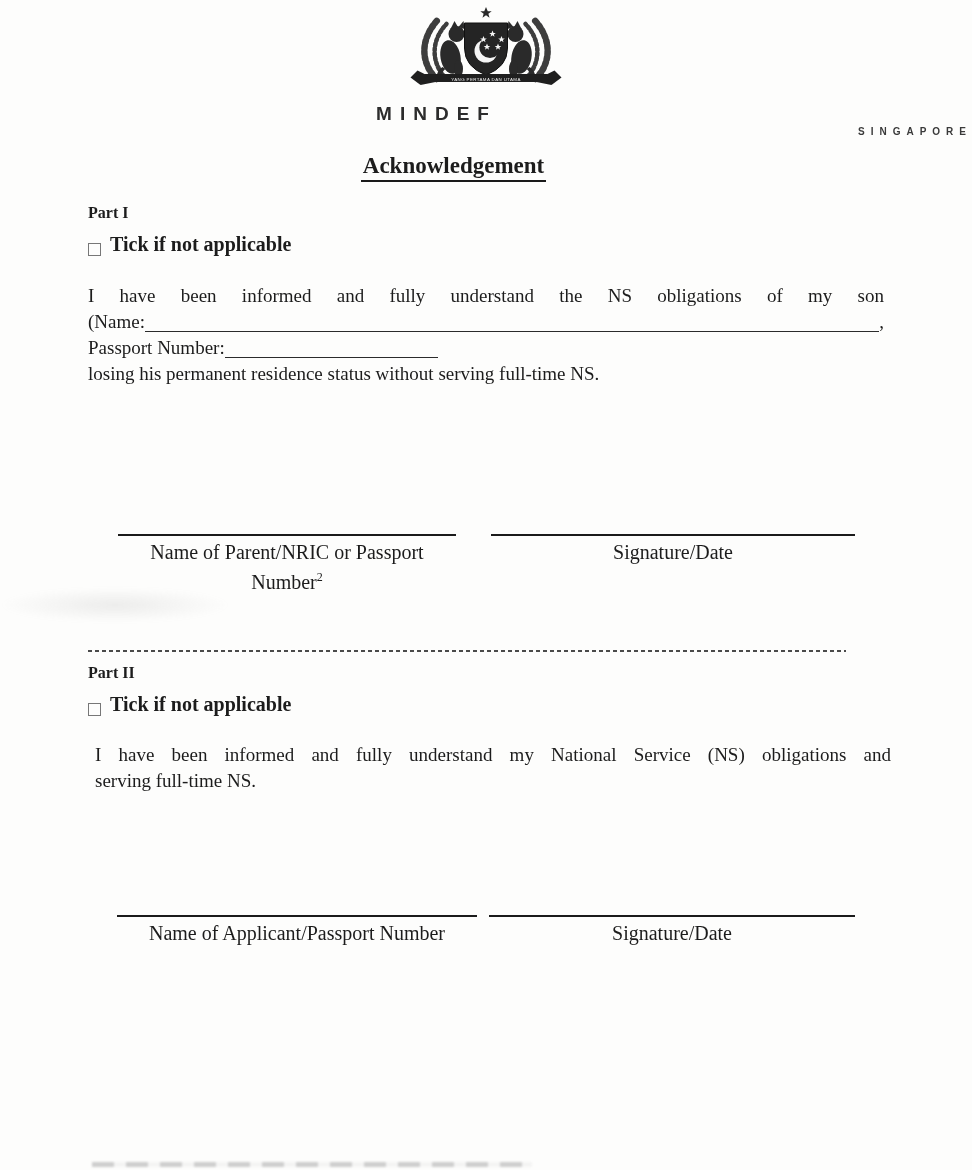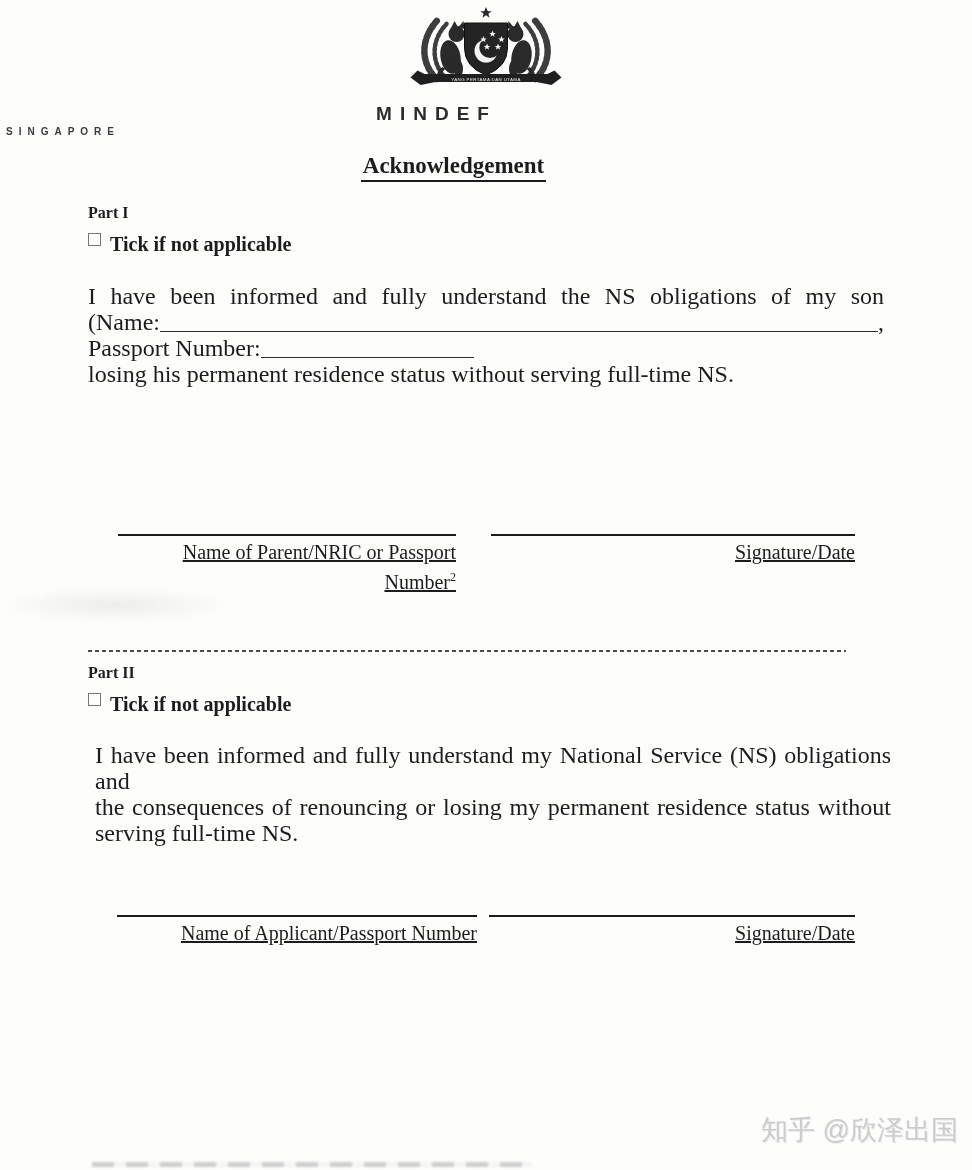--- a/index.html
+++ b/index.html
@@ -18,55 +18,55 @@
 
   
   .crest-wrap { left: 400px; top: 5px; width: 172px; height: 100px; }
   .org-name {
     left: 0; top: 103px; width: 865px; text-align: center;
     font-family: "Liberation Sans", "DejaVu Sans", sans-serif;
     font-weight: bold; font-size: 19px; letter-spacing: 8px;
     color: #2c2c2c; text-indent: 8px;
   }
   .org-sub {
-    left: 0; top: 126px; width: 972px; text-align: left;
+    left: 0; top: 126px; width: 972px; text-align: right;
     font-family: "Liberation Sans", "DejaVu Sans", sans-serif;
     font-weight: bold; font-size: 10px; letter-spacing: 6px;
     color: #3a3a3a; text-indent: 6px;
   }
   .doc-title { left: 0; top: 153px; width: 907px; text-align: center; }
   .doc-title span {
     display: inline-block; font-size: 23px; font-weight: bold;
     border-bottom: 2.5px solid #1a1a1a; padding: 0 2px 1px 2px;
   }
 
   
   .part-heading { left: 88px; font-size: 16px; font-weight: bold; }
-  .tick-row { left: 88px; display: flex; align-items: flex-start; }
+  .tick-row { left: 88px; display: flex; align-items: flex-end; }
   .checkbox {
     width: 13px; height: 13px; border: 1.5px solid #777;
     margin-right: 9px; background: #fdfdfc; flex: 0 0 auto;
   }
   .tick-label { font-size: 20px; font-weight: bold; }
 
   
-  .para { left: 88px; width: 796px; font-size: 24px; line-height: 26px; }
+  .para { left: 88px; width: 796px; font-size: 19px; line-height: 26px; }
   .jline { text-align: justify; text-align-last: justify; }
   .flexline { display: flex; align-items: flex-start; }
   .fill-line {
     border-bottom: 1.5px solid #2b2b2b;
     align-self: stretch; transform: translateY(-3px);
   }
   .grow { flex: 1 1 auto; }
   .fixed-210 { flex: 0 0 213px; }
   .tail-just { flex: 1 1 auto; text-align: justify; text-align-last: justify; margin-left: 7px; }
 
   
   .sig-line { border-top: 2.5px solid #1b1b1b; height: 0; }
-  .sig-label { font-size: 20px; text-align: right; line-height: 25px; text-decoration: underline; }
+  .sig-label { font-size: 20px; text-align: center; line-height: 25px; }
   sup { font-size: 12px; }
 
   
   .dashed-divider {
     left: 88px; top: 650px; width: 758px; height: 2px;
     background: repeating-linear-gradient(90deg,
       #4a4a4a 0px, #4a4a4a 4px, transparent 4px, transparent 7px);
   }
 
   
@@ -181,26 +181,24 @@
 
   <div class="abs part-heading" style="top:664px;">Part II</div>
 
   <div class="abs tick-row" style="top:693px;">
     <div class="checkbox"></div>
     <div class="tick-label">Tick if not applicable</div>
   </div>
 
   <div class="abs para" style="top:742px;margin-left:7px;">
     <div class="jline">I have been informed and fully understand my National Service (NS) obligations and</div>
-    <div class="jline">the consequences of renouncing or losing my permanent residence status without</div>
     <div>serving full-time NS.</div>
   </div>
 
   <div class="abs sig-line" style="left:117px; top:915px; width:360px;"></div>
   <div class="abs sig-line" style="left:489px; top:915px; width:366px;"></div>
   <div class="abs sig-label" style="left:117px; top:921px; width:360px;">Name of Applicant/Passport Number</div>
   <div class="abs sig-label" style="left:489px; top:921px; width:366px;">Signature/Date</div>
 
-  <div class="abs watermark">知乎 @欣泽出国</div>
 
   <div class="abs cutoff-artifact"></div>
 
 </div>
 
 </body></html>

